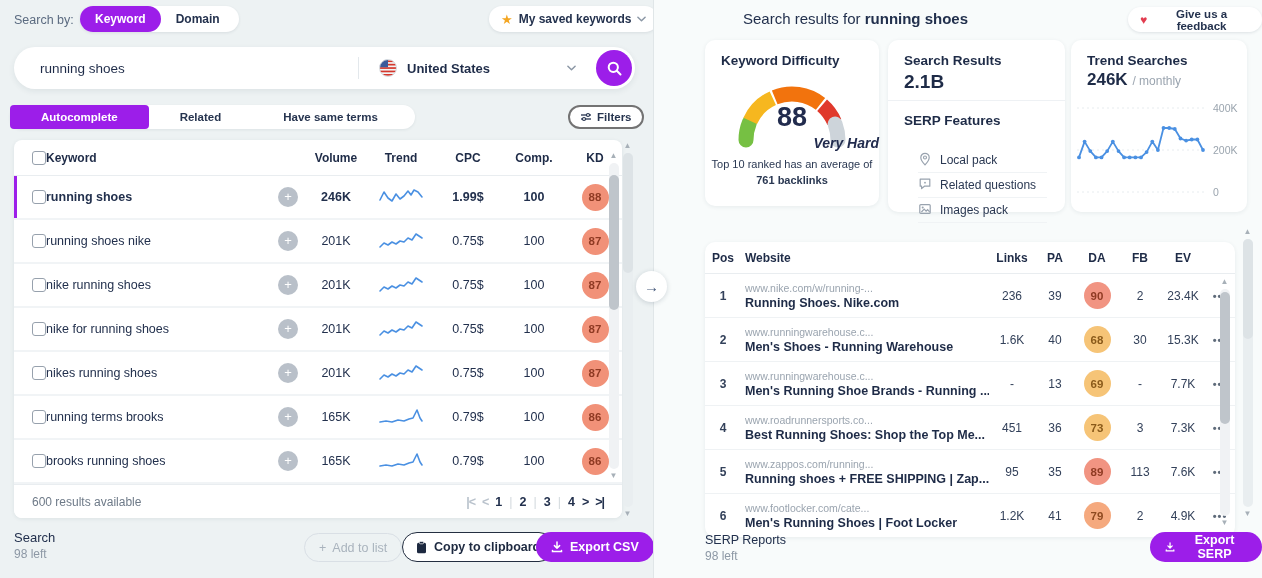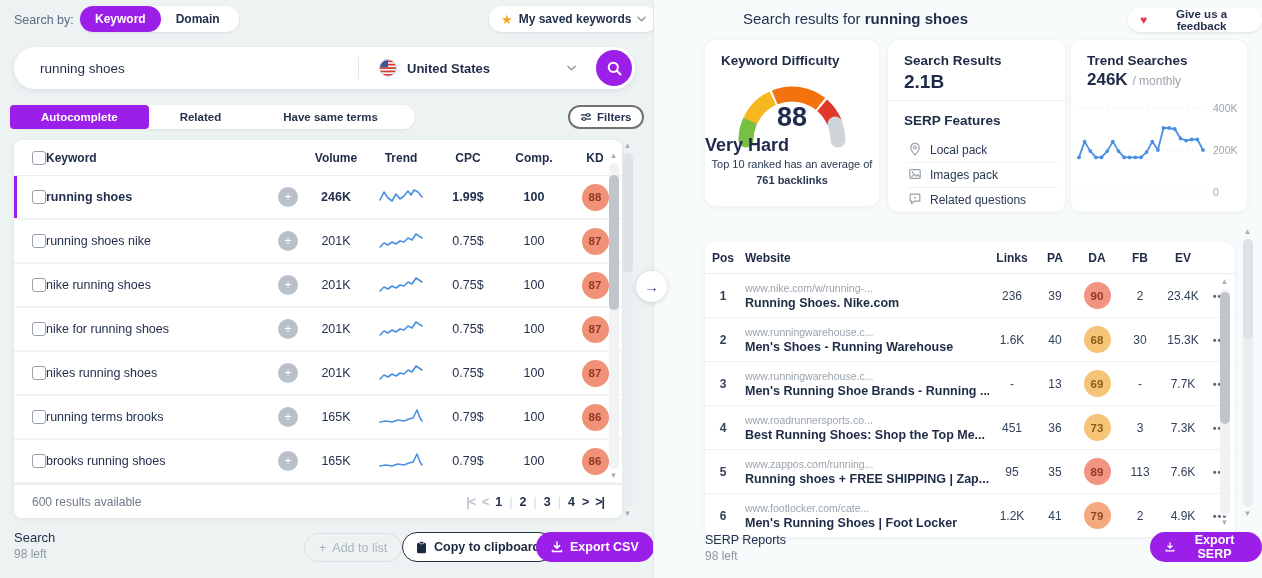--- a/index.html
+++ b/index.html
@@ -99,27 +99,27 @@
   .heart{color:#e23c4f;font-size:12px;line-height:1;}
 
   .card{position:absolute;background:#fff;border-radius:10px;box-shadow:0 1px 4px rgba(30,50,70,.08);}
   .card h3{margin:0;font-size:13.5px;font-weight:700;color:#1e2b47;}
   #card-kd{left:705px;top:40px;width:174px;height:166px;}
   #card-sr{left:888px;top:40px;width:177px;height:172px;}
   #card-tr{left:1071px;top:40px;width:176px;height:172px;}
   #card-kd h3{position:absolute;left:16px;top:13px;}
   .gauge-wrap{position:absolute;left:25px;top:34px;}
   .gauge-score{position:absolute;left:0;width:100%;top:62px;text-align:center;font-size:27px;font-weight:800;color:#222c4e;}
-  .gauge-level{position:absolute;left:0;width:100%;top:95px;text-align:left;font-size:18px;font-weight:700;color:#222c4e;}
+  .gauge-level{position:absolute;left:0;width:100%;top:95px;text-align:right;font-size:14px;font-weight:700;color:#222c4e;font-style:italic;}
   .gauge-note{position:absolute;left:6px;right:6px;top:117px;text-align:center;font-size:11px;color:#2a3852;line-height:1.45;}
   #card-sr h3.t1{position:absolute;left:16px;top:13px;}
   .sr-value{position:absolute;left:16px;top:31px;font-size:19px;font-weight:800;color:#1e2b47;}
   .sr-div{position:absolute;left:0;right:0;top:60px;height:1px;background:#eef1f4;}
   #card-sr h3.t2{position:absolute;left:16px;top:73px;}
-  .features{position:absolute;left:16px;right:4px;top:94px;margin:4px;padding:0;list-style:none;}
+  .features{position:absolute;left:16px;right:4px;top:94px;margin:14px;padding:0;list-style:none;}
   .feature{display:flex;align-items:center;gap:8px;height:25px;border-bottom:1px solid #f0f3f5;
            font-size:12px;color:#2a3852;}
   #card-tr h3{position:absolute;left:16px;top:13px;}
   .tr-value{position:absolute;left:16px;top:30px;font-size:17px;font-weight:800;color:#1e2b47;}
   .tr-unit{font-size:12px;font-weight:400;color:#9aa4af;}
   .trend-svg{position:absolute;left:4px;top:56px;}
 
   .serp-card{left:705px;top:242px;width:530px;height:295px;background:#fff;border-radius:10px;
              box-shadow:0 1px 4px rgba(30,50,70,.08);overflow:hidden;}
   .shead{display:flex;align-items:center;height:32px;border-bottom:1px solid #e9edf0;font-size:12px;font-weight:700;color:#1e2b47;}
@@ -463,32 +463,32 @@
     <ul class="features" id="features">
         <li class="feature">
           <span><svg width="14" height="14" viewBox="0 0 14 14">
               <path d="M7 1.3C4.7 1.3 2.8 3.2 2.8 5.5 2.8 8.6 7 12.8 7 12.8s4.2-4.2 4.2-7.3C11.2 3.2 9.3 1.3 7 1.3z" fill="none" stroke="#98a2ae" stroke-width="1.2"></path>
               <circle cx="7" cy="5.5" r="1.5" fill="none" stroke="#98a2ae" stroke-width="1.1"></circle>
             </svg></span>
           <span>Local pack</span>
         </li>
         <li class="feature">
           <span><svg width="14" height="14" viewBox="0 0 14 14">
+              <path d="M2.2 2.2h9.6v7H6.4L3.6 11.6V9.2H2.2z" fill="none" stroke="#98a2ae" stroke-width="1.2" stroke-linejoin="round"></path>
+              <circle cx="7" cy="5.7" r="0.9" fill="#98a2ae"></circle>
+            </svg></span>
+          <span>Related questions</span>
+        </li>
+        <li class="feature">
+          <span><svg width="14" height="14" viewBox="0 0 14 14">
               <rect x="1.8" y="2.6" width="10.4" height="8.8" rx="1" fill="none" stroke="#98a2ae" stroke-width="1.2"></rect>
               <circle cx="4.7" cy="5.6" r="1" fill="#98a2ae"></circle>
               <path d="M3.4 10l2.8-2.8 1.9 1.9 1.5-1.5 2 2.2" fill="none" stroke="#98a2ae" stroke-width="1.2"></path>
             </svg></span>
           <span>Images pack</span>
-        </li>
-        <li class="feature">
-          <span><svg width="14" height="14" viewBox="0 0 14 14">
-              <path d="M2.2 2.2h9.6v7H6.4L3.6 11.6V9.2H2.2z" fill="none" stroke="#98a2ae" stroke-width="1.2" stroke-linejoin="round"></path>
-              <circle cx="7" cy="5.7" r="0.9" fill="#98a2ae"></circle>
-            </svg></span>
-          <span>Related questions</span>
         </li>
       </ul>
   </div>
 
   <div class="card" id="card-tr">
     <h3>Trend Searches</h3>
     <div class="tr-value">
       <span>246K</span>
       <span class="tr-unit">/ monthly</span>
     </div>

